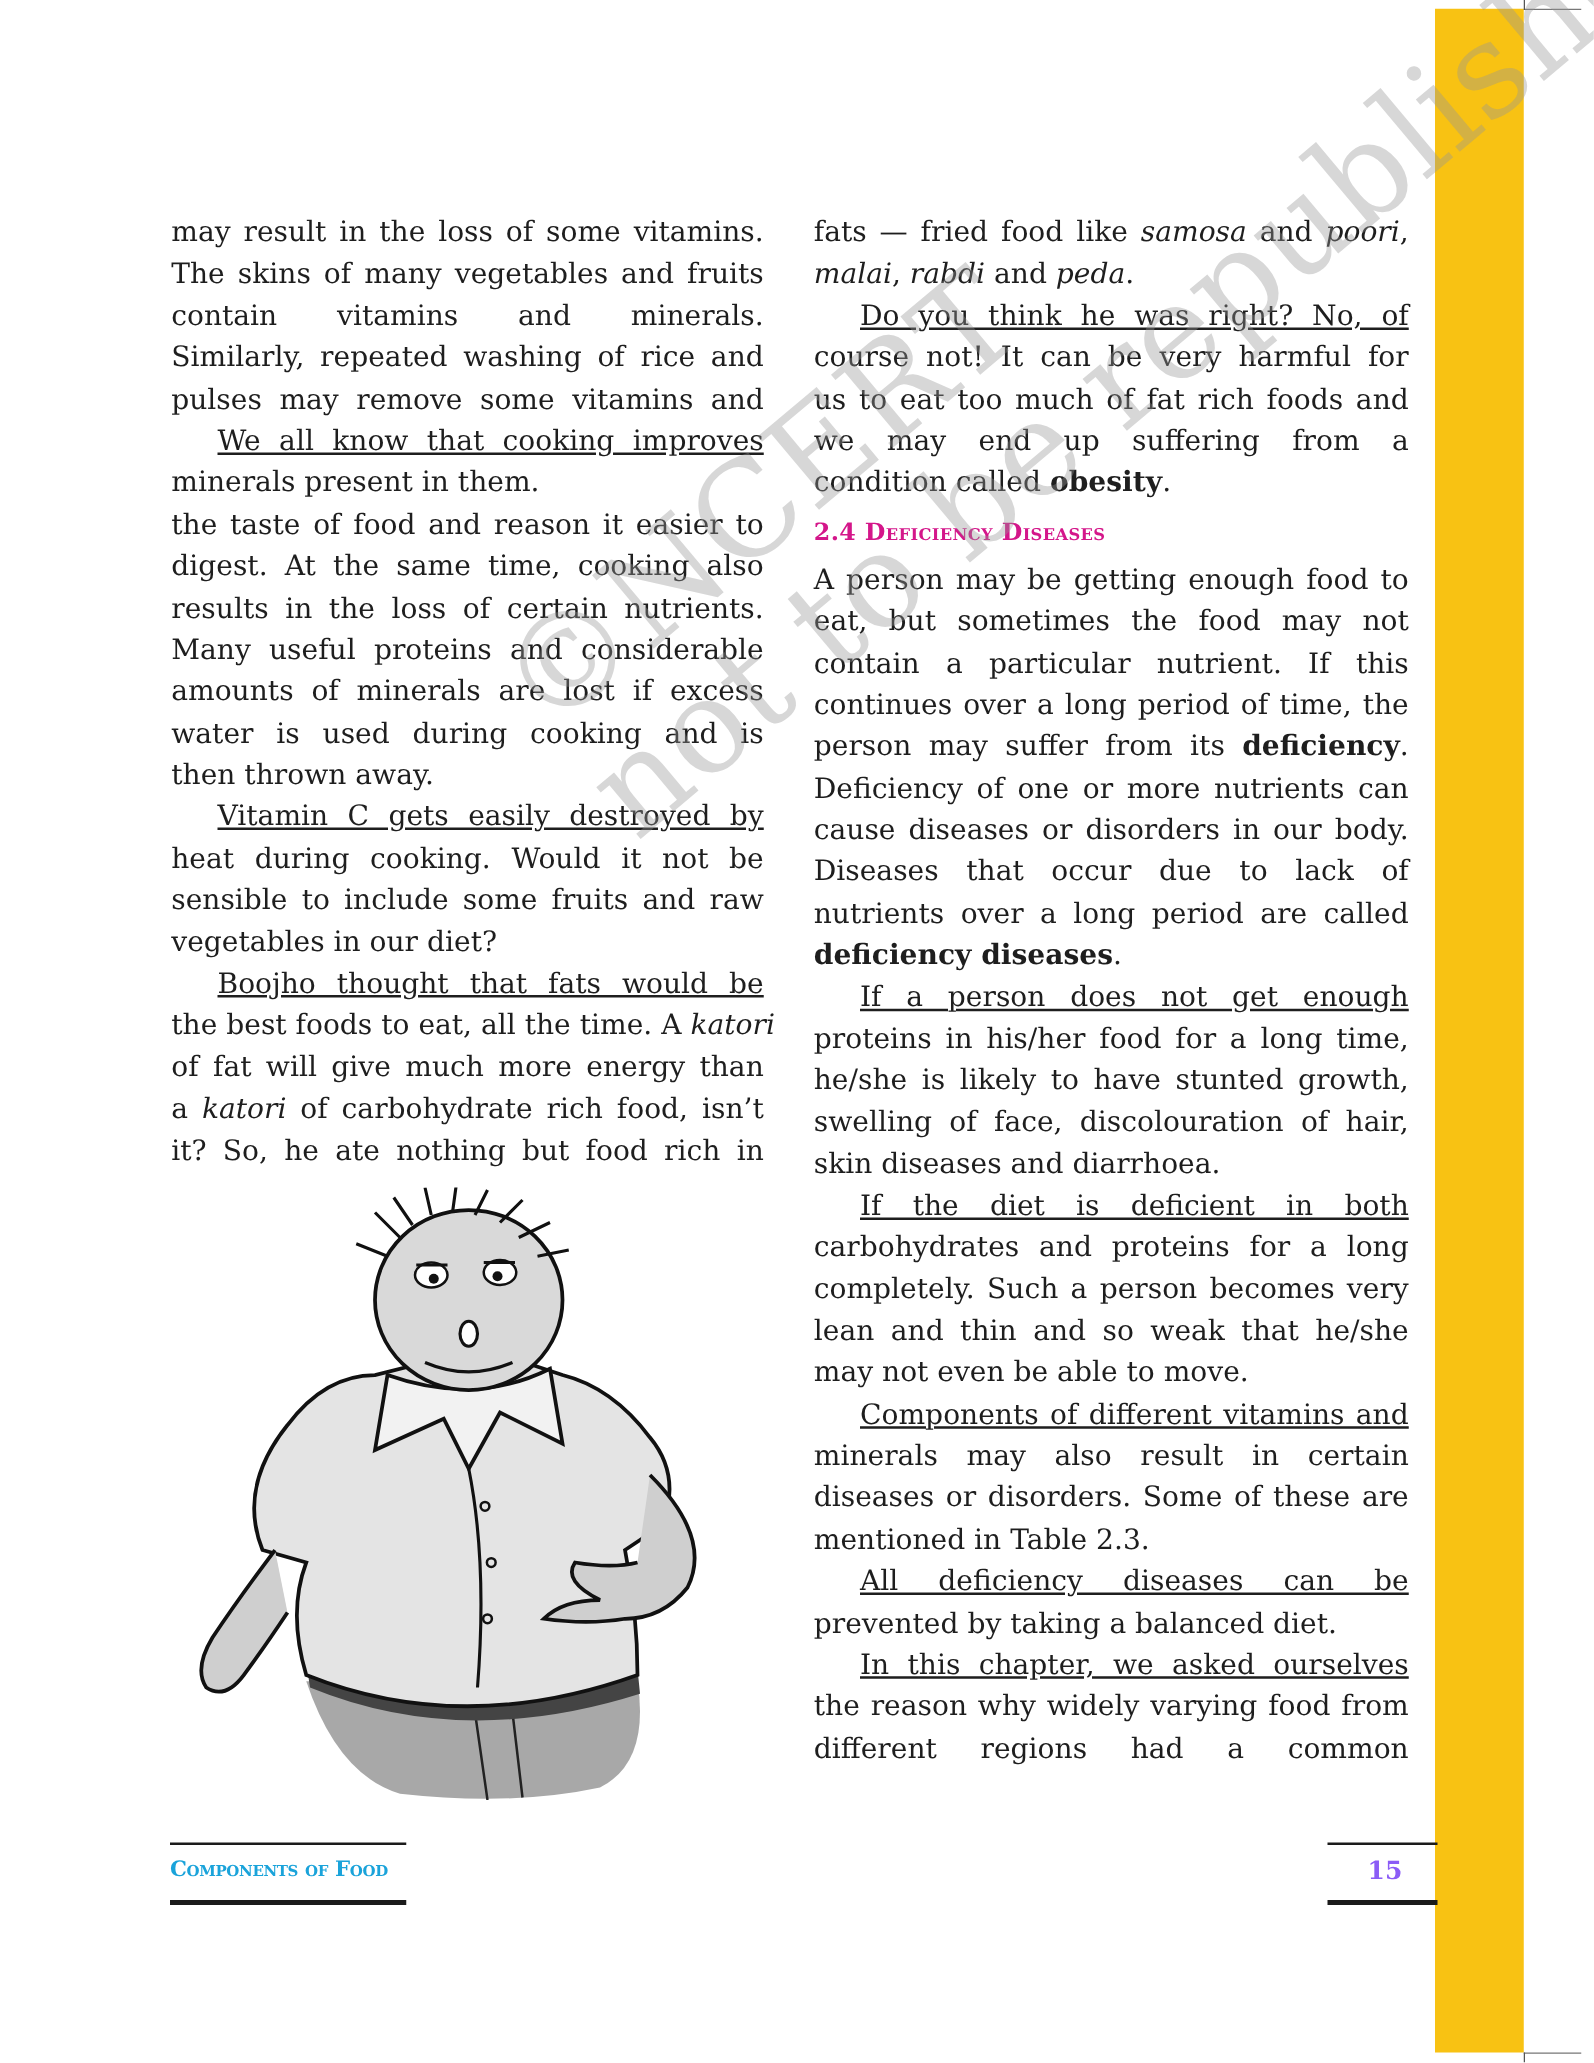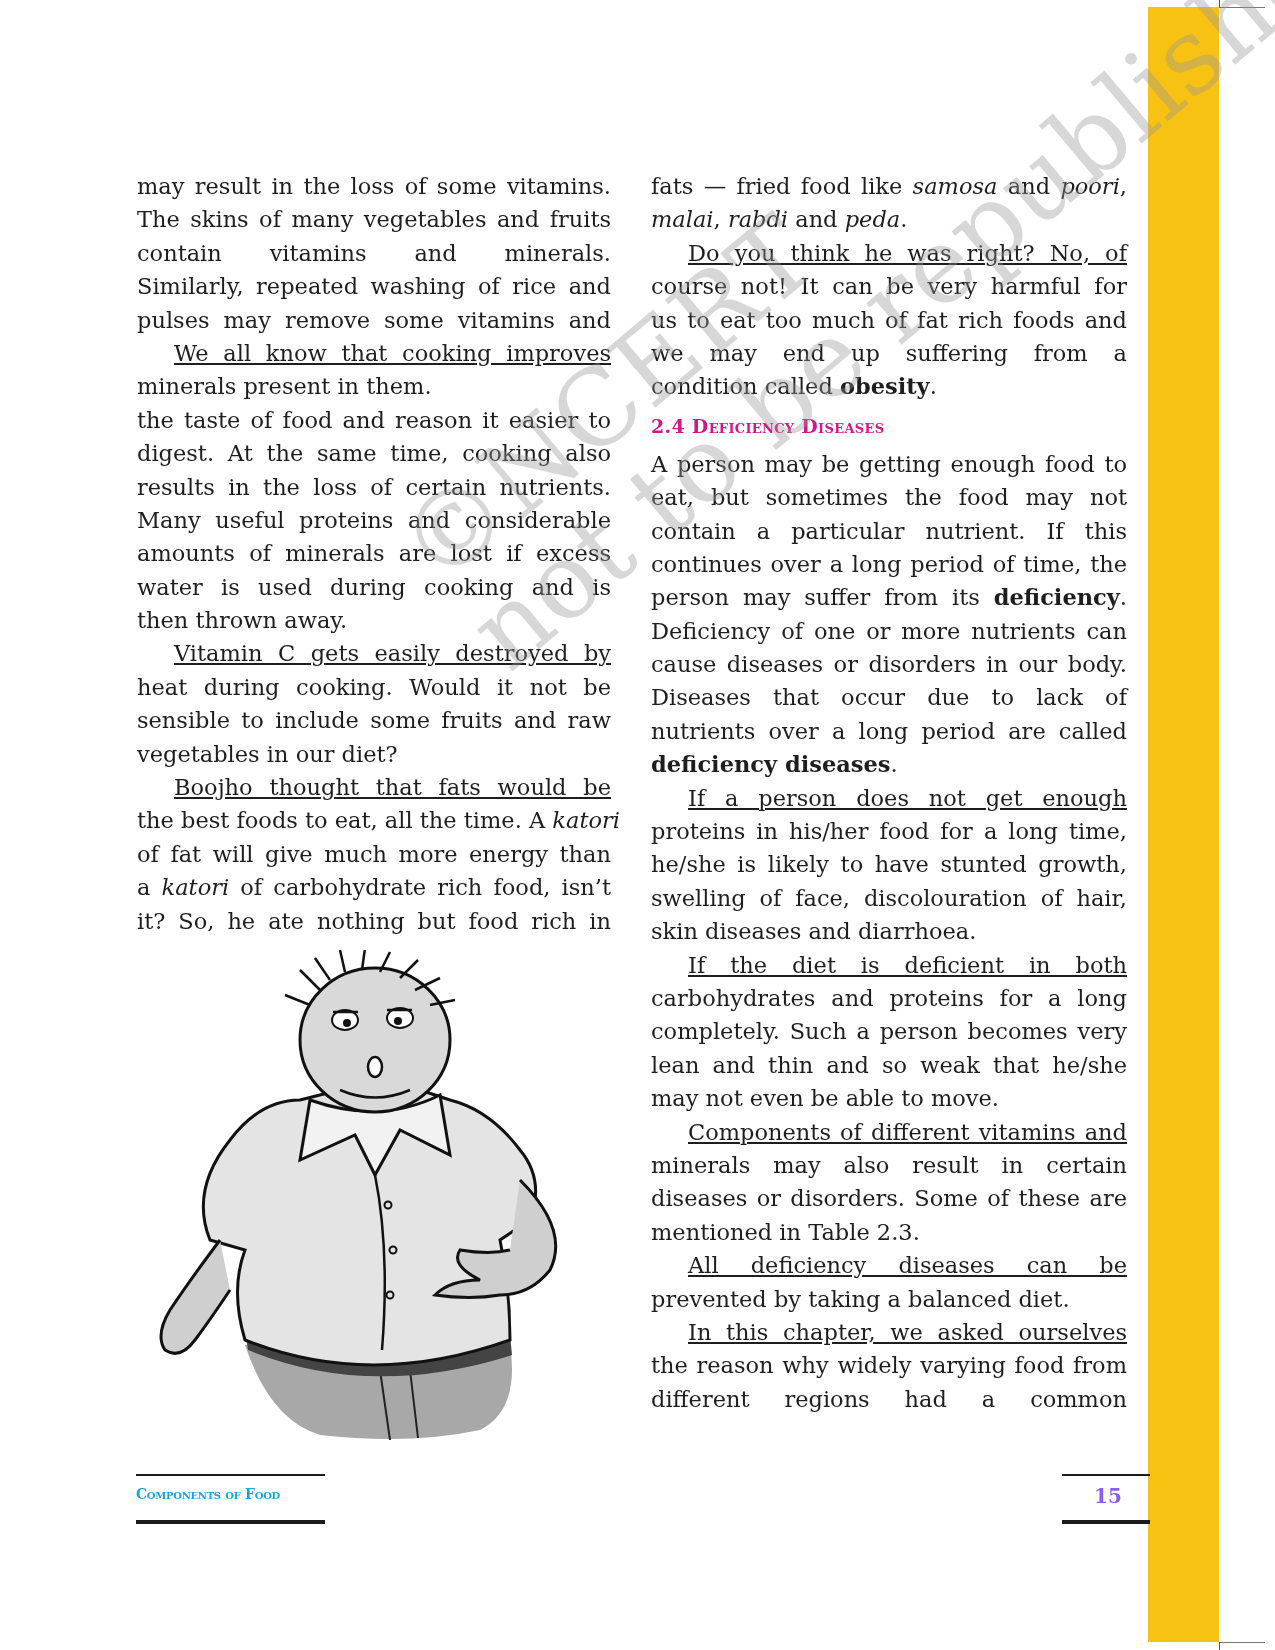--- a/index.html
+++ b/index.html
@@ -19,21 +19,21 @@
   .crop-top-h { position:absolute; left:1219px; top:7px; width:46px; height:1px; background:#777; }
   .crop-top-v { position:absolute; left:1219px; top:0; width:1px; height:8px; background:#555; }
   .crop-bot-h { position:absolute; left:1219px; top:1642px; width:46px; height:1px; background:#777; }
   .crop-bot-v { position:absolute; left:1219px; top:1642px; width:1px; height:8px; background:#555; }
   .footer-rule { position:absolute; background:#1b1b1b; }
   .footer-left-top { left:136px; top:1474px; width:189px; height:2px; }
   .footer-left-bot { left:136px; top:1520px; width:189px; height:4px; }
   .footer-right-top { left:1062px; top:1474px; width:88px; height:2px; }
   .footer-right-bot { left:1062px; top:1520px; width:88px; height:4px; }
   .footer-title { position:absolute; left:136px; top:1486px; color:#1aa3da; font-weight:bold;
-                  font-size:14px; font-variant:small-caps; letter-spacing:-0.3px; white-space:nowrap;
+                  font-size:17px; font-variant:small-caps; letter-spacing:-0.3px; white-space:nowrap;
                   font-family:"DejaVu Serif",serif; }
   .page-number { position:absolute; left:1094px; top:1484px; font-weight:bold; font-size:20px; color:#8b5cf6; }
   .illustration { position:absolute; left:150px; top:950px; width:470px; height:490px; }
   .watermark { position:absolute; left:380px; top:520px; transform:rotate(-40deg); transform-origin:left top;
                color:rgba(150,150,150,0.38); font-size:105px; font-family:"DejaVu Serif",serif;
                white-space:nowrap; pointer-events:none; line-height:110px; }
 </style>
 </head>
 <body>
 

